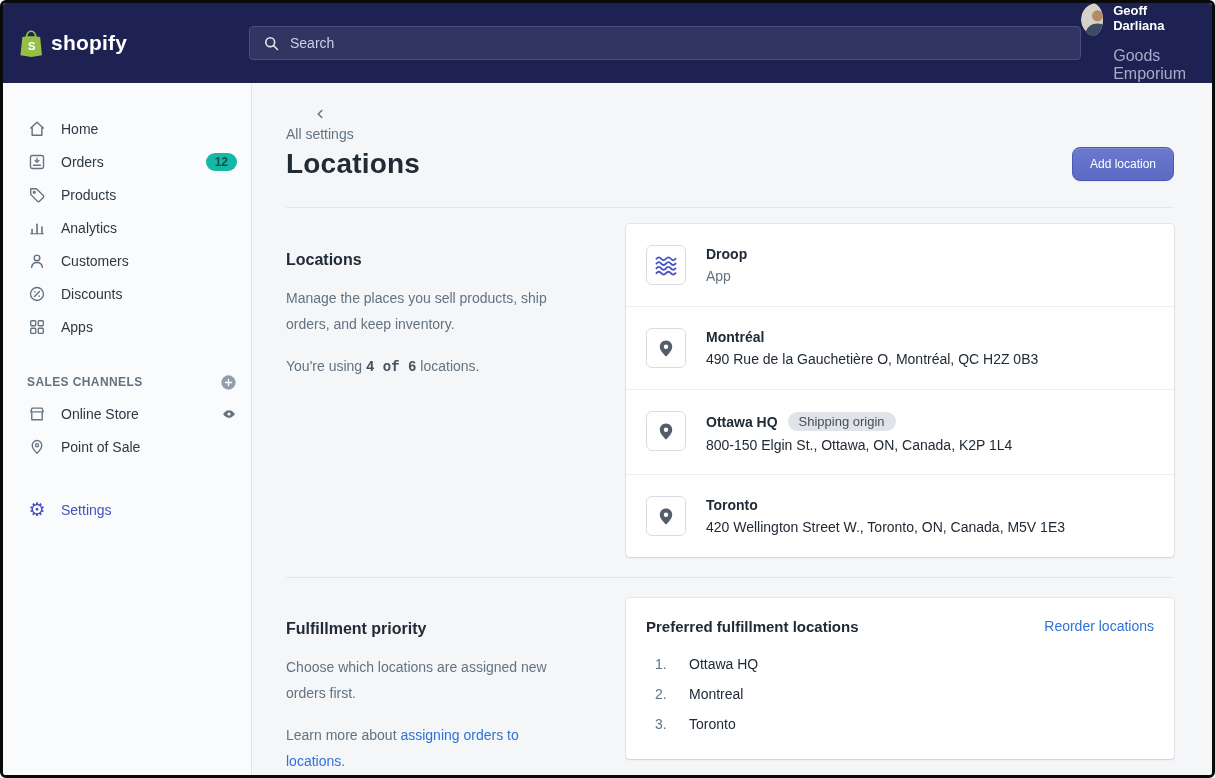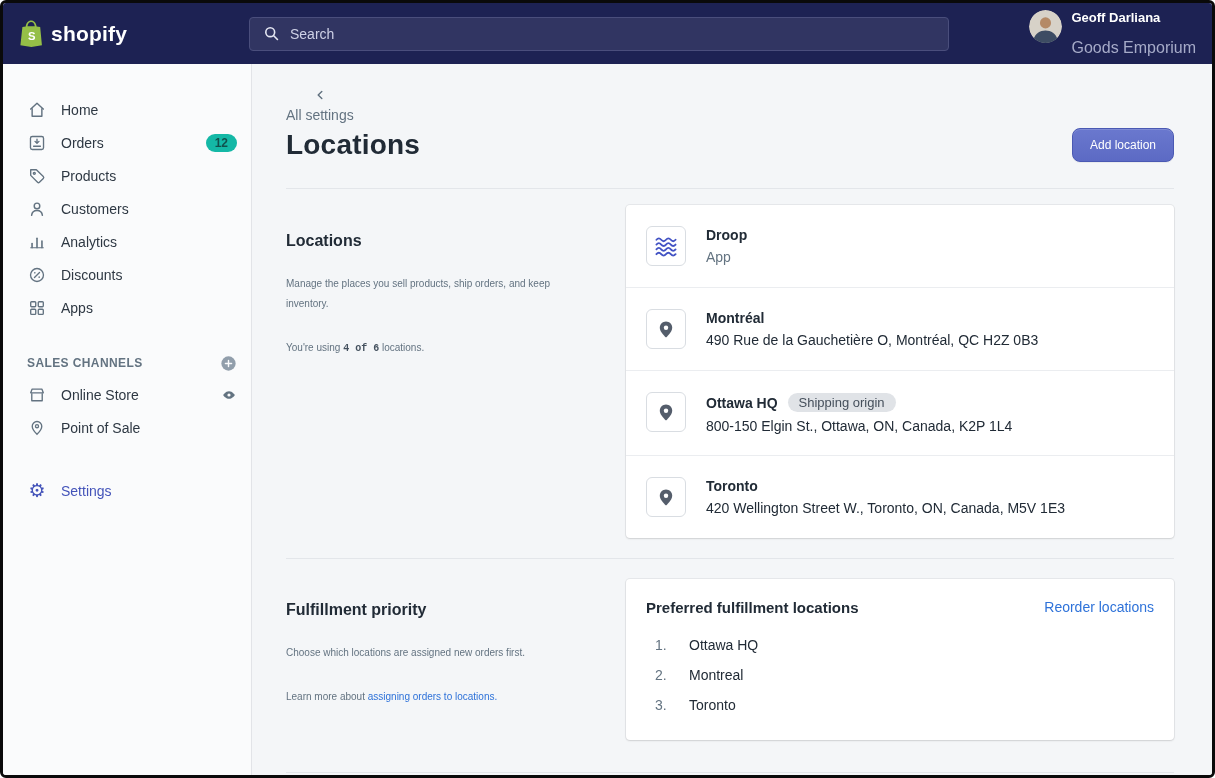--- a/index.html
+++ b/index.html
@@ -6,21 +6,21 @@
   html,body { width:1215px; height:778px; }
   body { font-family:"Liberation Sans","DejaVu Sans",sans-serif; background:#fff; color:#212b36; }
   .frame { width:1215px; height:778px; border:3px solid #0a0a0a; border-radius:6px; overflow:hidden;
            display:flex; flex-direction:column; background:#f4f6f8; }
 
   
   .topbar { flex:0 0 61px; background:#1d2253; display:flex; align-items:center; padding:0 16px; }
   .brand { width:230px; display:flex; align-items:center; gap:8px; cursor:pointer; flex:0 0 230px; }
   .logo-word { color:#fff; font-size:21px; font-weight:700; letter-spacing:.2px; }
   .search-wrap { flex:1; display:flex; }
-  .search { width:700px; height:34px; background:rgba(255,255,255,.09); border:1px solid #4a4e7c;
+  .search { width:832px; height:34px; background:rgba(255,255,255,.09); border:1px solid #4a4e7c;
             border-radius:4px; display:flex; align-items:center; padding:0 11px; gap:9px; cursor:text; }
   .search input { flex:1; background:transparent; border:none; outline:none; color:#fff; font-size:14px; font-family:inherit; }
   .search input::placeholder { color:#ced1e6; }
   .user { margin-left:auto; display:flex; align-items:flex-start; gap:10px; cursor:pointer; }
   .avatar { width:33px; height:33px; border-radius:50%; overflow:hidden; display:block; }
   .user-name { color:#fff; font-size:13px; font-weight:700; line-height:15px; }
   .user-store { color:#a6abc8; font-size:16px; margin-top:14px; }
 
   
   .page-body { flex:1; display:flex; min-height:0; }
@@ -46,21 +46,21 @@
   .title-row { display:flex; align-items:center; margin-top:5px; }
   .page-title { font-size:28px; font-weight:600; color:#212b36; letter-spacing:.2px; }
   .btn-primary { margin-left:auto; background:linear-gradient(to bottom,#6a78ce,#5c6ac4); color:#fff;
                  border:1px solid #4a59b3; border-radius:8px; font-size:12px; font-weight:500;
                  padding:9px 17px; cursor:pointer; font-family:inherit;
                  box-shadow:inset 0 1px 0 rgba(255,255,255,.15), 0 1px 0 rgba(22,29,37,.05); }
   .hdr-divider { border-bottom:1px solid #e3e6ea; margin-top:26px; }
   .section { display:grid; grid-template-columns:300px 1fr; column-gap:40px; padding:16px 0 18px; }
   .ann { padding-top:27px; }
   .ann h2 { font-size:16px; font-weight:600; color:#212b36; }
-  .ann p { margin-top:24px; font-size:10px; line-height:20px; color:#637381; max-width:272px; }
+  .ann p { margin-top:16px; font-size:14px; line-height:26px; color:#637381; max-width:272px; }
   .ann .strong { color:#44515e; font-weight:700;font-family:Liberation Mono, monospace; }
   .ann .link { color:#2e72d9; cursor:pointer; }
   .card { background:#fff; border-radius:4px;
           box-shadow:0 0 0 1px rgba(63,63,68,.07), 0 1px 2px rgba(63,63,68,.14); }
   .loc-row { display:flex; gap:20px; padding:21px 20px; border-bottom:1px solid #ebedf0;
              align-items:flex-start; cursor:pointer; }
   .loc-row:last-child { border-bottom:none; }
   .loc-icon { width:40px; height:40px; flex:0 0 40px; border:1px solid #d9dde2; border-radius:6px;
               background:#fff; display:flex; align-items:center; justify-content:center; }
   .loc-title-row { display:flex; align-items:center; gap:10px; margin-top:1px; }
@@ -150,38 +150,38 @@
           <svg width="18" height="18" viewBox="0 0 20 20" fill="none" stroke="#637381" stroke-width="1.5" stroke-linejoin="round">
             <path d="M3 3 h6.3 L17 10.6 a1.5 1.5 0 0 1 0 2.1 L12.7 17 a1.5 1.5 0 0 1 -2.1 0 L3 9.3 z"></path>
             <circle cx="7" cy="7" r="1.1"></circle>
           </svg>
         </span>
         <span class="nav-label">Products</span>
       </div>
 
       <div class="nav-item">
         <span class="icon-box">
-          <svg width="18" height="18" viewBox="0 0 20 20" fill="none" stroke="#637381" stroke-width="1.6" stroke-linecap="round">
-            <circle cx="10" cy="6.6" r="3.1"></circle>
-              <path d="M4 17 c.4-3.6 2.9-5.4 6-5.4 s5.6 1.8 6 5.4"></path>
-          </svg>
-        </span>
-        <span class="nav-label">Customers</span>
-      </div>
-
-      <div class="nav-item">
-        <span class="icon-box">
           <svg width="18" height="18" viewBox="0 0 20 20" fill="none" stroke="#637381" stroke-width="1.8" stroke-linecap="round">
             <path d="M4.5 16.2 v-4.6"></path>
               <path d="M10 16.2 v-10.4"></path>
               <path d="M15.5 16.2 v-7.2"></path>
               <path d="M3 16.4 h14" stroke-width="1.2"></path>
           </svg>
         </span>
         <span class="nav-label">Analytics</span>
+      </div>
+
+      <div class="nav-item">
+        <span class="icon-box">
+          <svg width="18" height="18" viewBox="0 0 20 20" fill="none" stroke="#637381" stroke-width="1.6" stroke-linecap="round">
+            <circle cx="10" cy="6.6" r="3.1"></circle>
+              <path d="M4 17 c.4-3.6 2.9-5.4 6-5.4 s5.6 1.8 6 5.4"></path>
+          </svg>
+        </span>
+        <span class="nav-label">Customers</span>
       </div>
 
       <div class="nav-item">
         <span class="icon-box">
           <svg width="18" height="18" viewBox="0 0 20 20" fill="none" stroke="#637381" stroke-width="1.5" stroke-linecap="round">
             <circle cx="10" cy="10" r="7.2"></circle>
               <path d="M7.2 12.8 L12.8 7.2"></path>
             <circle cx="7.6" cy="7.6" r="0.9" fill="#637381" stroke="none"></circle>
               <circle cx="12.4" cy="12.4" r="0.9" fill="#637381" stroke="none"></circle>
           </svg>

